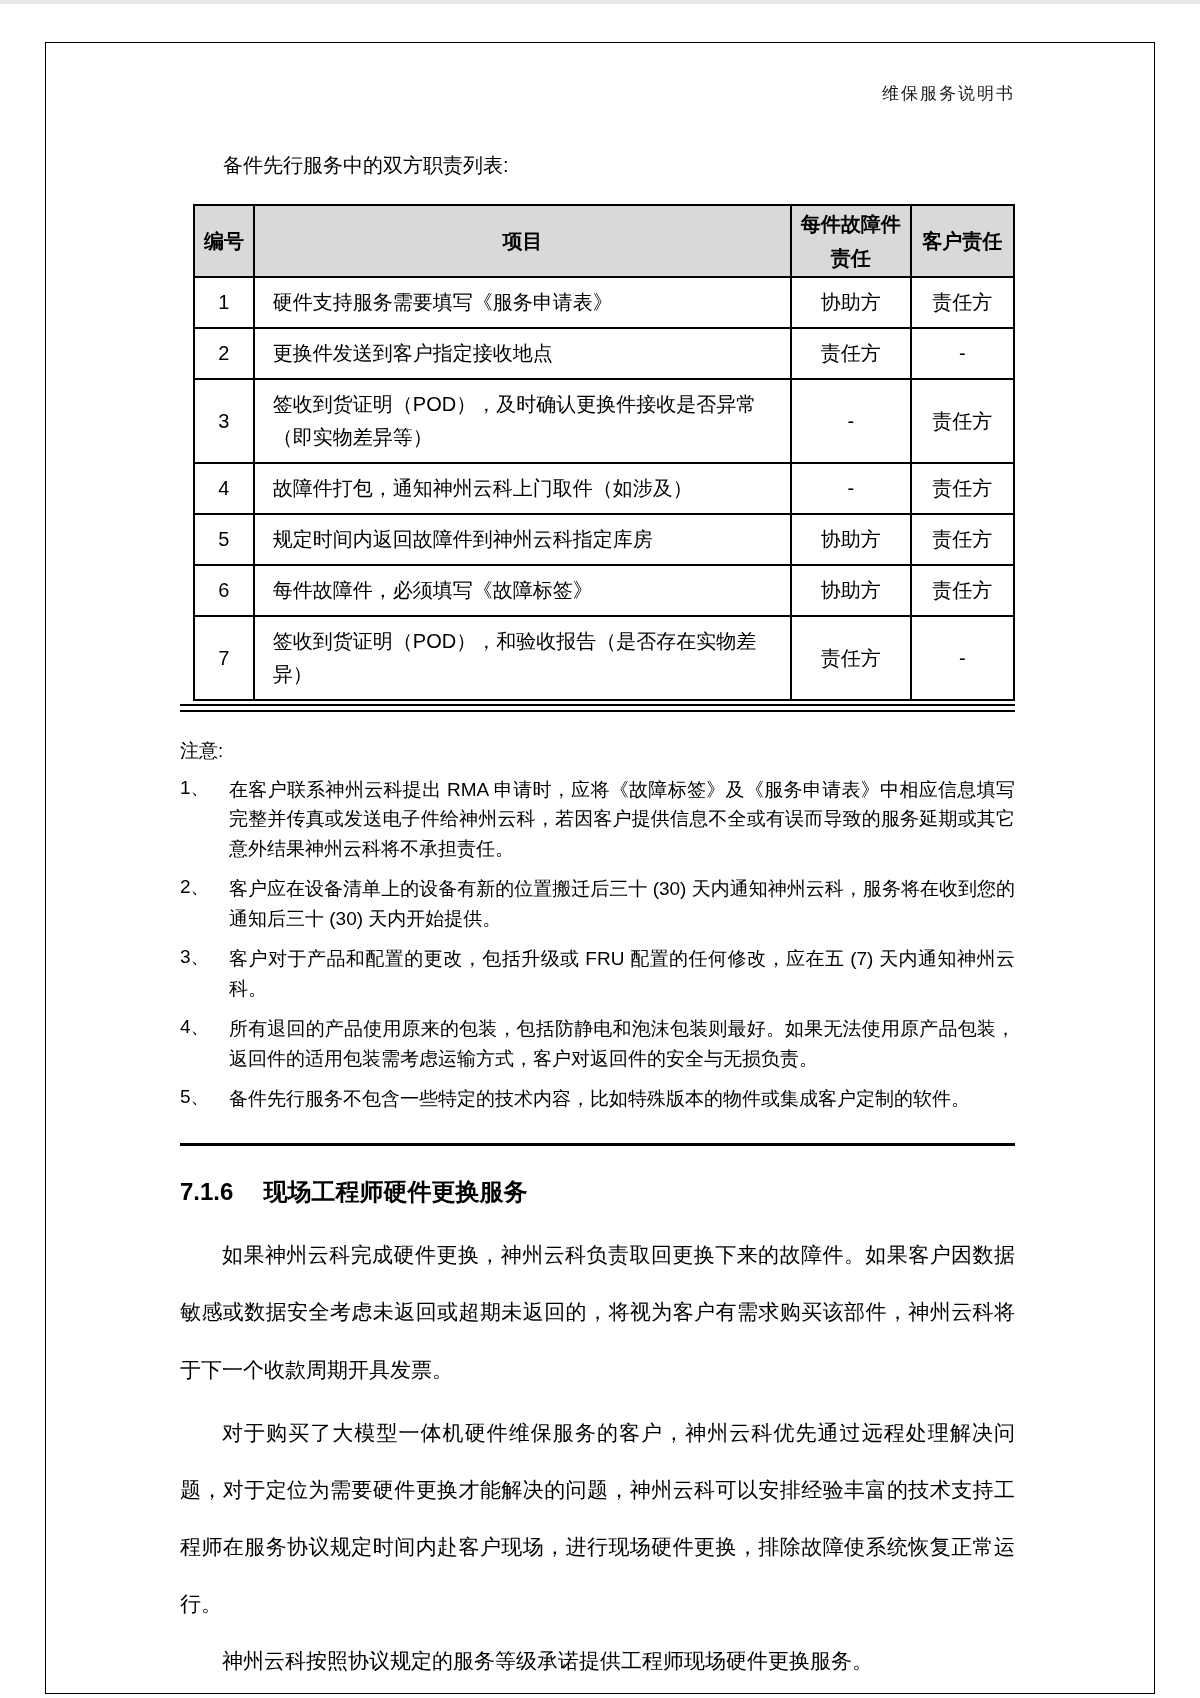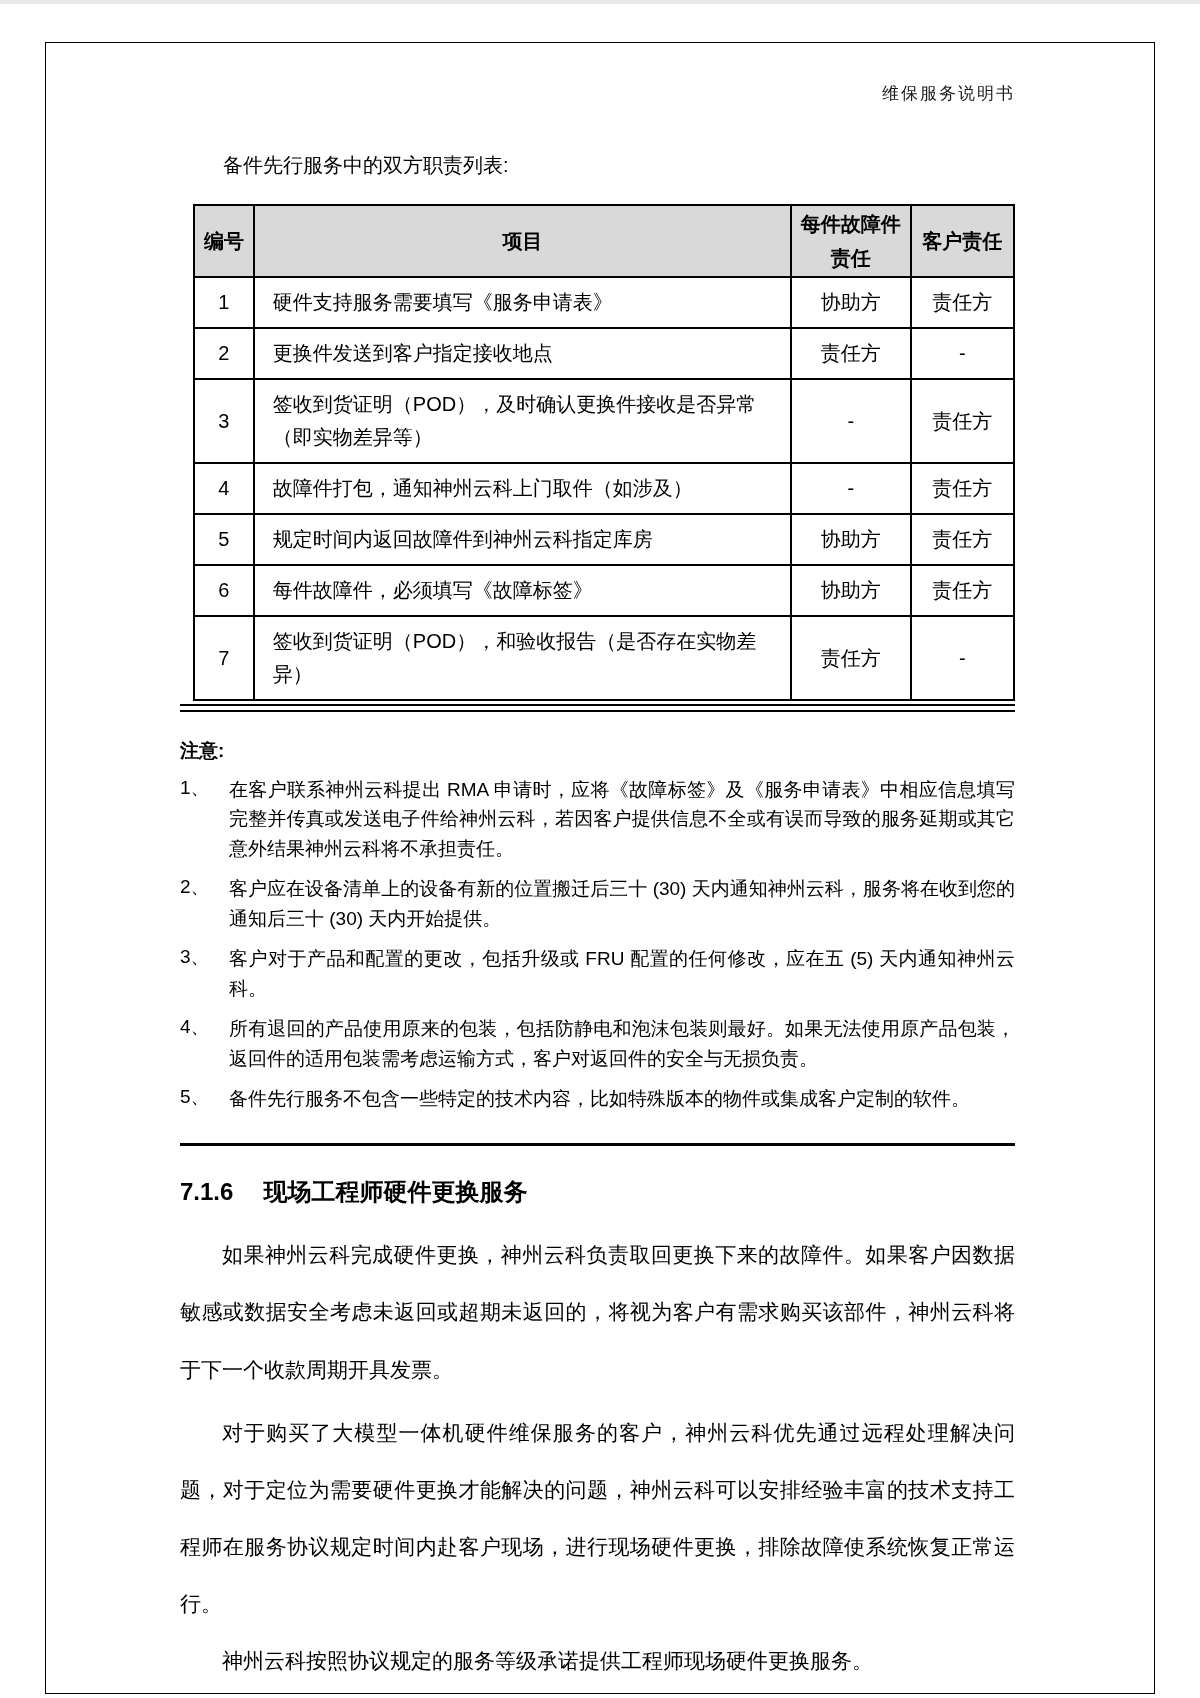--- a/index.html
+++ b/index.html
@@ -63,21 +63,21 @@
   tr.h-3 { height:68px; }
   .double-line {
     margin-left:0px;
     margin-top:3px;
     height:4px;
     border-top:2.5px solid #000;
     border-bottom:2px solid #000;
     width:calc(100% - 0px);
   }
   .notes { margin-top:26px; }
-  .notes-label { font-weight:bold; font-size:19px; }
+  .notes-label { font-weight:normal; font-size:19px; }
   .note-item { display:flex; margin-top:11px; font-size:19px; }
   .note-num { flex:none; width:49px; }
   .note-text { flex:1; text-align:justify; line-height:1.55; }
   .section-rule {
     border:none;
     border-top:3.5px solid #000;
     margin:30px 0 0 0;
   }
   .section-heading {
     margin:30px 0 0 0;
@@ -186,21 +186,21 @@
       <div class="note-item">
         <span class="note-num">1、</span>
         <div class="note-text">在客户联系神州云科提出 RMA 申请时，应将《故障标签》及《服务申请表》中相应信息填写完整并传真或发送电子件给神州云科，若因客户提供信息不全或有误而导致的服务延期或其它意外结果神州云科将不承担责任。</div>
       </div>
       <div class="note-item">
         <span class="note-num">2、</span>
         <div class="note-text">客户应在设备清单上的设备有新的位置搬迁后三十 (30) 天内通知神州云科，服务将在收到您的通知后三十 (30) 天内开始提供。</div>
       </div>
       <div class="note-item">
         <span class="note-num">3、</span>
-        <div class="note-text">客户对于产品和配置的更改，包括升级或 FRU 配置的任何修改，应在五 (5) 天内通知神州云科。</div>
+        <div class="note-text">客户对于产品和配置的更改，包括升级或 FRU 配置的任何修改，应在五 (7) 天内通知神州云科。</div>
       </div>
       <div class="note-item">
         <span class="note-num">4、</span>
         <div class="note-text">所有退回的产品使用原来的包装，包括防静电和泡沫包装则最好。如果无法使用原产品包装，返回件的适用包装需考虑运输方式，客户对返回件的安全与无损负责。</div>
       </div>
       <div class="note-item">
         <span class="note-num">5、</span>
         <div class="note-text">备件先行服务不包含一些特定的技术内容，比如特殊版本的物件或集成客户定制的软件。</div>
       </div>
     </div>

